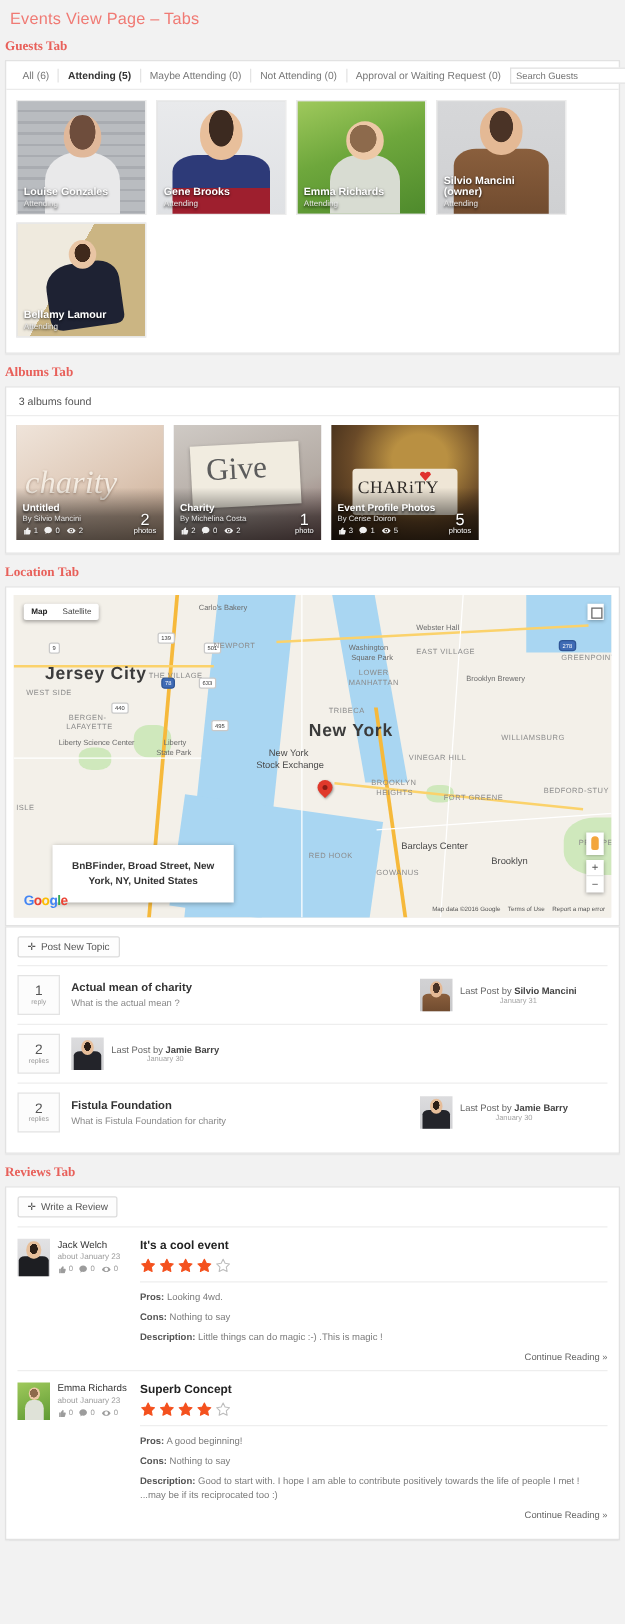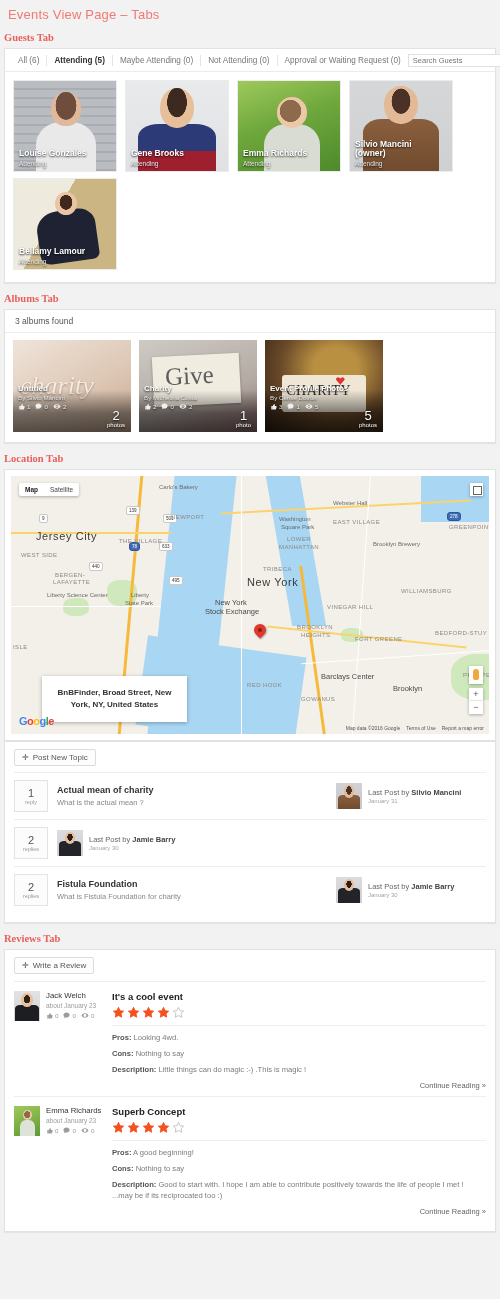--- a/index.html
+++ b/index.html
@@ -125,21 +125,21 @@
       font-family:"Liberation Serif",serif;font-size:14px;color:#2e2a27;letter-spacing:.5px;}
   .heart {
     position:absolute; left:60%; top:40%; width:9px; height:8px; z-index:3;
     background:#e0322e;
     clip-path:polygon(50% 100%,0 35%,10% 12%,30% 5%,50% 20%,70% 5%,90% 12%,100% 35%);
   }
   .album-shade {
     position:absolute; left:0; right:0; bottom:0; height:42px;
     background:linear-gradient(rgba(0,0,0,0) 0%,rgba(0,0,0,.48) 55%,rgba(0,0,0,.62) 100%);
   }
-  .album-meta { position:absolute; left:0; right:0; bottom:0; padding:3px 5px 22px 5px; }
+  .album-meta { position:absolute; left:0; right:0; bottom:0; padding:3px 5px 4px 5px; }
   .album-title { color:#fff; font-size:8px; font-weight:700; line-height:9px;
       text-shadow:0 1px 2px rgba(0,0,0,.85); }
   .album-by { color:#e6e6e6; font-size:6.2px; margin-top:1px; line-height:7px;
       text-shadow:0 1px 2px rgba(0,0,0,.85); }
   .album-stats { display:flex; gap:5px; margin-top:2px; align-items:center; }
   .stat { color:#f0f0f0; font-size:6.2px; display:flex; align-items:center; gap:2px;
       text-shadow:0 1px 2px rgba(0,0,0,.85); }
   .stat svg { display:block; }
   .album-count {
     position:absolute; right:6px; bottom:4px; color:#fff; text-align:center;
@@ -156,21 +156,21 @@
   .w-hudson { left:150px; top:0; width:62px; height:258px; transform:skewX(-6deg); }
   .w-upper  { left:130px; top:170px; width:160px; height:90px; transform:rotate(8deg); }
   .w-east   { left:268px; top:0; width:34px; height:150px; transform:skewX(10deg); }
   .w-right  { left:410px; top:0; width:95px; height:46px; }
   .green { position:absolute; background:#cfe8bc; border-radius:40%; }
   .road { position:absolute; background:#fff; }
   .road.major { background:#fbd26b; }
   .road.hwy { background:#f6b93b; }
   .maplabel { position:absolute; font-size:6px; color:#6b6b6b; white-space:nowrap;
       font-family:"Liberation Sans", sans-serif; }
-  .maplabel.big { font-size:11px; color:#3b3b3b; font-weight:400; letter-spacing:.6px; }
+  .maplabel.big { font-size:14px; color:#3b3b3b; font-weight:700; letter-spacing:.6px; }
   .maplabel.mid { font-size:7.5px; color:#4a4a4a; }
   .maplabel.area { font-size:6px; color:#8a8a8a; letter-spacing:.4px; }
   .shield { position:absolute; font-size:4.6px; color:#444; background:#fff;
       border:1px solid #c9c9c9; border-radius:2px; padding:0 2px; line-height:7px; }
   .shield.i { background:#3f6bb5; color:#fff; border-color:#2e5596; border-radius:3px; }
   .shield.us { background:#fff; color:#333; }
   .map-type {
     position:absolute; left:8px; top:7px; display:flex; background:#fff;
     box-shadow:0 1px 3px rgba(0,0,0,.3); border-radius:2px; overflow:hidden;
   }
@@ -222,21 +222,21 @@
   .reply-box {
     width:34px; height:32px; border:1px solid #e3e3e3; background:#fcfcfc;
     display:flex; flex-direction:column; align-items:center; justify-content:center;
     margin-right:9px; flex:none;
   }
   .reply-box .n { font-size:11px; color:#555; line-height:11px; }
   .reply-box .u { font-size:5.5px; color:#999; }
   .topic-main { flex:1; min-width:0; }
   .topic-title { font-size:9px; font-weight:700; color:#333; line-height:11px; }
   .topic-sub { font-size:7.5px; color:#888; margin-top:2px; }
-  .lastpost { display:flex; align-items:center; width:150px; flex:none; }
+  .lastpost { display:flex; align-items:center; width:150px; flex:none;text-align:center; }
   .lp-avatar { width:26px; height:26px; margin-right:6px; flex:none; overflow:hidden;
       background:#cfcfcf; position:relative; }
   .lp-text .t { font-size:7.5px; color:#666; line-height:9px; }
   .lp-text .t b { color:#444; font-weight:700; }
   .lp-text .d { font-size:6px; color:#a5a5a5; margin-top:1px; }
   .av-silvio{background:linear-gradient(#d2d2d4,#c8c8ca);}
   .av-silvio::after{content:"";position:absolute;left:30%;top:8%;width:40%;height:48%;
       background:radial-gradient(ellipse at 50% 42%,#4a3326 0 38%,#e4b995 40% 100%);border-radius:48%;}
   .av-silvio::before{content:"";position:absolute;left:8%;top:46%;width:84%;height:58%;
       background:linear-gradient(#8a5f3d,#6f4a2e);border-radius:22% 22% 0 0;}

